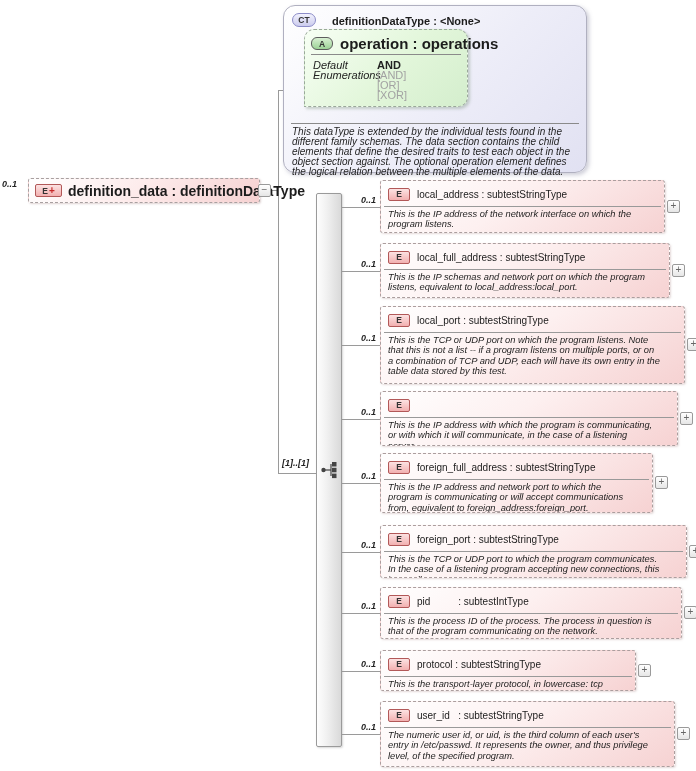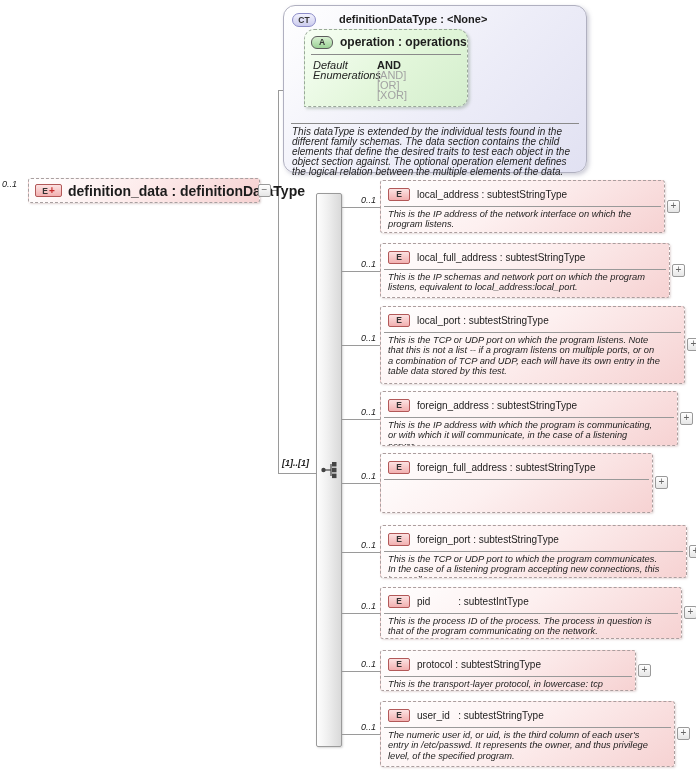--- a/index.html
+++ b/index.html
@@ -22,49 +22,49 @@
   .e-badge { width:22px; height:13px; border:1px solid #b25858; border-radius:2px;
     background:linear-gradient(#fce2e2,#f2b0b0); }
   .eplus-badge { width:27px; }
   .plus-glyph { color:#c62828; font-weight:bold; font-size:10px; margin-left:1px; line-height:9px; }
 
   
   .ct-box { position:absolute; left:283px; top:5px; width:304px; height:168px;
     border:1px solid #b0b0c0; border-radius:12px;
     background:linear-gradient(135deg,#ffffff 0%,#ededf8 55%,#e1e1f2 100%);
     box-shadow:2px 2px 4px rgba(110,110,140,.35); box-sizing:border-box; }
-  .ct-head { display:flex; align-items:flex-start; gap:23px; padding:7px 0 0 8px; }
+  .ct-head { display:flex; align-items:flex-end; gap:16px; padding:7px 0 0 8px; }
   .ct-title { font-weight:bold; font-size:11px; color:#1c1c1c; white-space:nowrap; }
   .ct-sep { position:absolute; left:7px; right:7px; top:117px; border-top:1px solid #8a8a8a; }
   .ct-desc { position:absolute; left:8px; top:121px; width:290px;
     font-style:italic; font-size:10px; line-height:10px; color:#1e1e1e; }
 
   
   .attr-box { position:absolute; left:20px; top:23px; width:164px; height:78px;
     border:1px dashed #9aa89a; border-radius:10px 10px 10px 0;
     background:linear-gradient(135deg,#f7fff4 0%,#e2f6da 55%,#d4eecd 100%);
     box-shadow:2px 2px 3px rgba(90,120,90,.3); box-sizing:border-box; }
   .attr-head { display:flex; align-items:center; gap:7px; padding:5px 0 0 6px; }
-  .attr-title { font-weight:bold; font-size:12px; color:#1c1c1c; white-space:nowrap; }
+  .attr-title { font-weight:bold; font-size:15px; color:#1c1c1c; white-space:nowrap; }
   .attr-sep { position:absolute; left:6px; right:6px; top:24px; border-top:1px solid #8a8a8a; }
   .attr-rows { position:absolute; left:8px; top:30px; right:4px;
     display:grid; grid-template-columns:64px auto; font-size:11px; line-height:10px; color:#222; }
   .attr-label { font-style:italic; }
   .attr-default-value { font-weight:bold; color:#222; }
   .attr-enum { color:#a2a2a2; }
 
   
   .root-box { position:absolute; left:28px; top:178px; width:232px; height:25px;
     border:1px dashed #a8a0a0; border-radius:3px;
     background:linear-gradient(135deg,#ffffff 0%,#fdeaea 50%,#f6d2d2 100%);
     box-shadow:1px 1px 2px rgba(150,110,110,.3); box-sizing:border-box;
     display:flex; align-items:center; gap:6px; padding-left:6px; }
   .root-label { font-weight:bold; font-size:14px; color:#1c1c1c; white-space:nowrap; }
 
-  .card { position:absolute; font-style:italic; font-weight:normal; font-size:9px; color:#222; }
+  .card { position:absolute; font-style:italic; font-weight:bold; font-size:9px; color:#222; }
   .occ-label { position:absolute; left:282px; top:458px; font-style:italic; font-weight:bold;
     font-size:9px; color:#222; }
 
   .toggle { position:absolute; width:13px; height:13px; border:1px solid #9a9a9a; border-radius:2px;
     background:linear-gradient(#ffffff,#e6e6e6); box-sizing:border-box;
     font-size:10px; line-height:10px; text-align:center; color:#666; cursor:pointer; }
 
   
   .seq-bar { position:absolute; left:316px; top:193px; width:26px; height:554px;
     border:1px solid #9a9a9a; border-radius:2px; box-sizing:border-box;
@@ -173,34 +173,34 @@
       </div>
       <div class="elem-sep"></div>
       <div class="elem-desc">This is the TCP or UDP port on which the program listens.  Note that this is not a list -- if a program listens on multiple ports, or on a combination of TCP and UDP, each will have its own entry in the table data stored by this test.</div>
     </div>
       <div class="toggle" style="left: 687px; top: 338px;">+</div>
       <div class="line" style="left: 342px; top: 419px; width: 38px; height: 1px;"></div>
       <div class="card" style="left: 342px; top: 407px; width: 34px; text-align: right;">0..1</div>
       <div class="elem" style="top: 391px; width: 298px; height: 55px;">
       <div class="elem-head">
         <span class="badge e-badge">E</span>
-        <span class="elem-label">foreign_address : subtestStringType</span>
       </div>
       <div class="elem-sep"></div>
       <div class="elem-desc">This is the IP address with which the program is communicating, or with which it will communicate, in the case of a listening server.</div>
     </div>
       <div class="toggle" style="left: 680px; top: 412px;">+</div>
       <div class="line" style="left: 342px; top: 483px; width: 38px; height: 1px;"></div>
       <div class="card" style="left: 342px; top: 471px; width: 34px; text-align: right;">0..1</div>
       <div class="elem" style="top: 453px; width: 273px; height: 60px;">
       <div class="elem-head">
         <span class="badge e-badge">E</span>
         <span class="elem-label">foreign_full_address : subtestStringType</span>
       </div>
       <div class="elem-sep"></div>
+      <div class="elem-desc">This is the IP address and network port to which the program is communicating or will accept communications from, equivalent to foreign_address:foreign_port.</div>
     </div>
       <div class="toggle" style="left: 655px; top: 476px;">+</div>
       <div class="line" style="left: 342px; top: 552px; width: 38px; height: 1px;"></div>
       <div class="card" style="left: 342px; top: 540px; width: 34px; text-align: right;">0..1</div>
       <div class="elem" style="top: 525px; width: 307px; height: 53px;">
       <div class="elem-head">
         <span class="badge e-badge">E</span>
         <span class="elem-label">foreign_port : subtestStringType</span>
       </div>
       <div class="elem-sep"></div>

